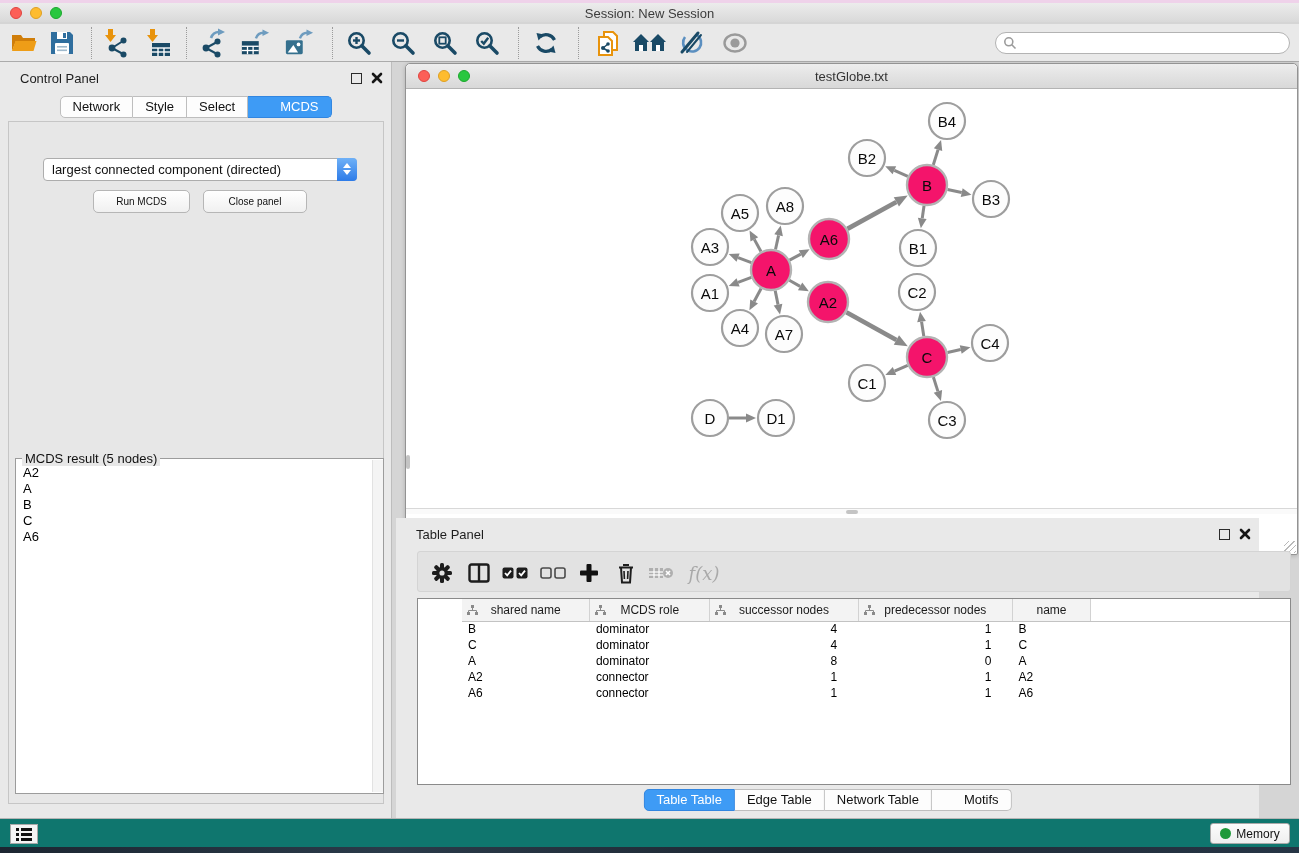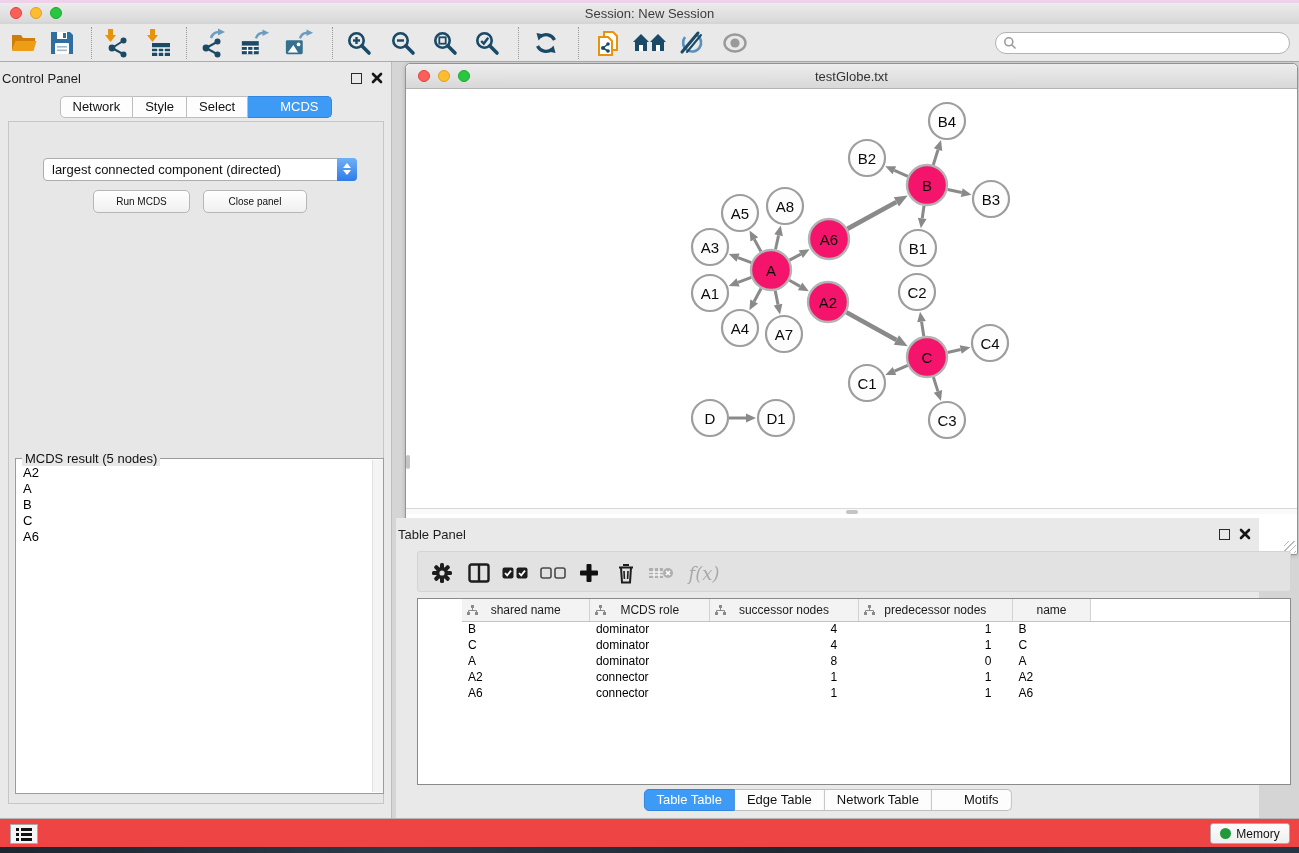--- a/index.html
+++ b/index.html
@@ -19,21 +19,21 @@
   #titlebar .lights { position:absolute; left:10px; top:4px; }
 
   #toolbar { left:0; top:24px; width:1299px; height:38px; background:#E9E9E9; border-bottom:1px solid #ABABAB; }
   .tbtn { position:absolute; top:4px; width:30px; height:30px; display:flex; align-items:center; justify-content:center; }
   .tsep { position:absolute; top:3px; height:32px; border-left:1px dotted #9B9B9B; }
   #search-box { position:absolute; left:995px; top:8px; width:295px; height:22px; background:#fff; border:1px solid #B3B3B3; border-radius:11px; display:flex; align-items:center; padding-left:7px; }
   #search-box input { border:none; outline:none; background:transparent; font-size:12px; width:260px; font-family:"Liberation Sans",sans-serif; }
 
   
   #control-panel { left:0; top:62px; width:392px; height:756px; background:#E9E9E9; border-right:1px solid #BDBDBD; }
-  .panel-header { position:absolute; left:2px; top:9px; font-size:13px; color:#1E1E1E; }
+  .panel-header { position:absolute; left:20px; top:9px; font-size:13px; color:#1E1E1E; }
   .panel-btns { position:absolute; right:8px; top:10px; display:flex; gap:9px; align-items:center; }
   .float-icon { width:11px; height:11px; border:1.6px solid #2B2B2B; display:inline-block; }
   .close-x { width:12px; height:12px; display:inline-block; }
 
   .seg { display:flex; }
   .seg .tab { background:#FDFDFD; border:1px solid #BEBEBE; border-left:none; height:22px; line-height:20px; padding:0 12px; font-size:13px; color:#111; white-space:nowrap; }
   .seg .tab:first-child { border-left:1px solid #BEBEBE; border-radius:5px 0 0 5px; }
   .seg .tab:last-child { border-radius:0 5px 5px 0;padding-left:32px; }
   .seg .tab.active { background:#3E9BF5; border-color:#3286E0; color:#fff; }
 
@@ -75,21 +75,21 @@
   #node-table table { border-collapse:collapse; table-layout:fixed; }
   #node-table th { background:#F3F3F3; border-bottom:1px solid #C3C3C3; border-right:1px solid #D2D2D2; height:22px; font-weight:normal; font-size:12px; color:#1B1B1B; position:relative; }
   #node-table th .hlabel { display:inline-block; }
   #node-table th svg { position:absolute; left:5px; top:6px; }
   #node-table th.filler { background:#fff; border-right:none; }
   #node-table td { height:16px; font-size:12px; color:#000; padding:0 6px; white-space:nowrap; overflow:hidden; }
   #node-table td.num { text-align:right; padding-right:21px; }
   #tp-tabs { position:absolute; left:50%; transform:translateX(-50%); top:271px; }
 
   
-  #statusbar { left:0; top:818px; width:1299px; height:29px; background:#ef4444; border-top:1px solid #B5B5B5; }
+  #statusbar { left:0; top:818px; width:1299px; height:29px; background:#0f766e; border-top:1px solid #B5B5B5; }
   #list-btn { position:absolute; left:10px; top:5px; width:28px; height:20px; background:#F4F4F4; border:1px solid #A9A9A9; display:flex; align-items:center; justify-content:center; }
   #memory-btn { position:absolute; right:9px; top:4px; width:80px; height:21px; background:linear-gradient(#FCFCFC,#EFEFEF); border:1px solid #A9A9A9; border-radius:3px; display:flex; align-items:center; justify-content:center; gap:5px; font-size:12px; color:#111; }
   #memory-dot { width:11px; height:11px; border-radius:50%; background:#1F9939; }
 
   #wallpaper { left:0; top:847px; width:1299px; height:6px; background:linear-gradient(90deg,#1C2631,#2A3A49 30%,#1E2833 60%,#263545); }
 </style>
 </head>
 <body>
 
 <div id="top-pink" class="abs"></div>

